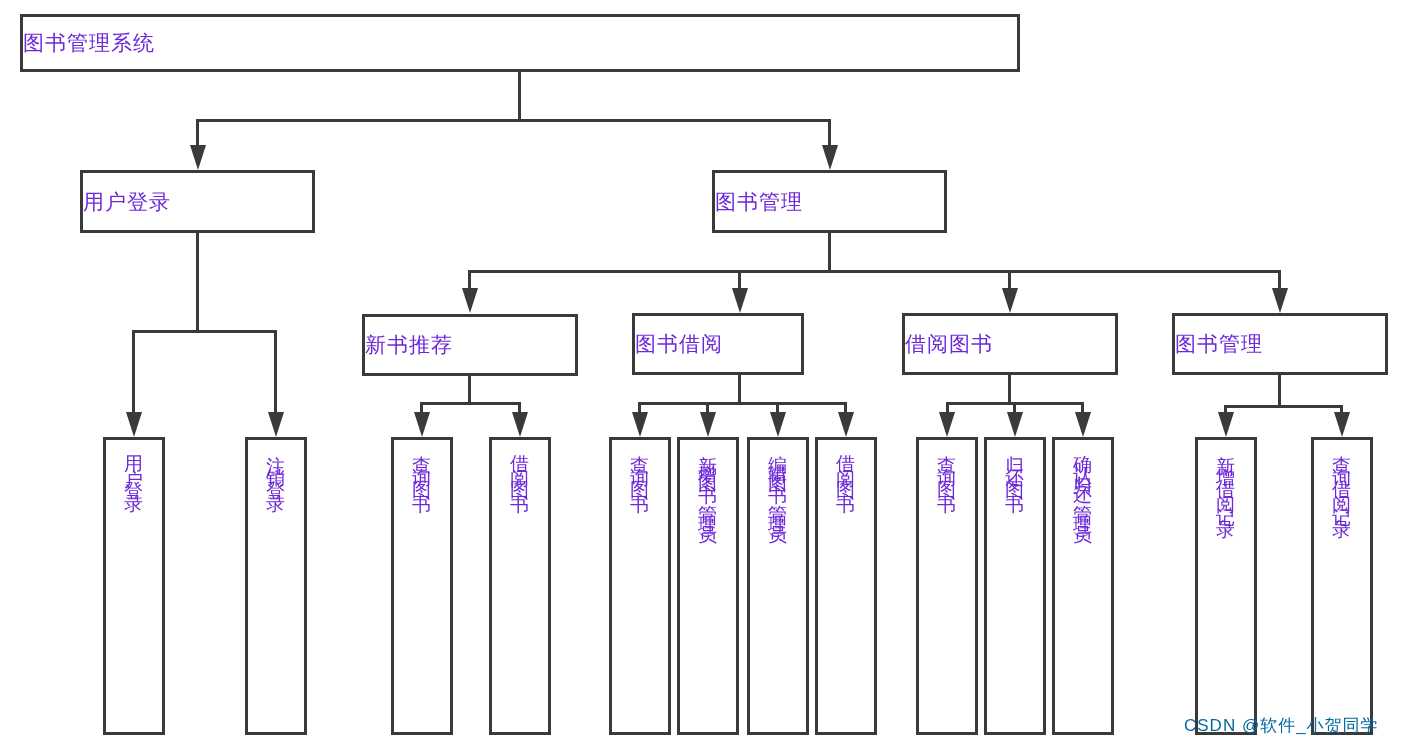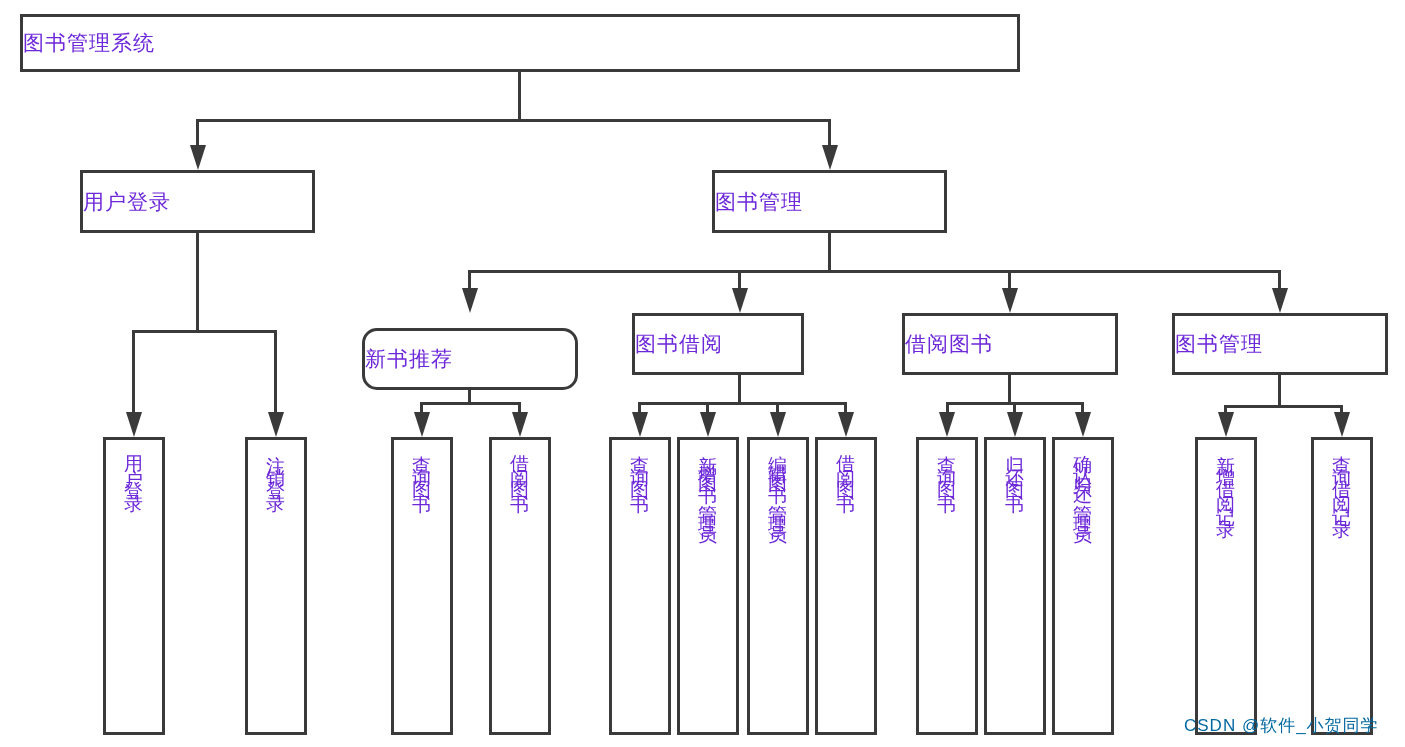--- a/index.html
+++ b/index.html
@@ -86,21 +86,21 @@
   <div class="hline" style="left:468px;top:270px;width:813px;"></div>
   <div class="vline" style="left:468px;top:270px;height:20px;"></div>
   <div class="arrow" style="left:462px;top:288px;"></div>
   <div class="vline" style="left:738px;top:270px;height:20px;"></div>
   <div class="arrow" style="left:732px;top:288px;"></div>
   <div class="vline" style="left:1008px;top:270px;height:20px;"></div>
   <div class="arrow" style="left:1002px;top:288px;"></div>
   <div class="vline" style="left:1278px;top:270px;height:20px;"></div>
   <div class="arrow" style="left:1272px;top:288px;"></div>
 
-  <div class="box" style="left:362px;top:328px;width:216px;height:62px;border-radius:15px;">
+  <div class="box" style="left:362px;top:314px;width:216px;height:62px;">
     <span>新书推荐</span>
   </div>
   <div class="box" style="left:632px;top:313px;width:172px;height:62px;">
     <span>图书借阅</span>
   </div>
   <div class="box" style="left:902px;top:313px;width:216px;height:62px;">
     <span>借阅图书</span>
   </div>
   <div class="box" style="left:1172px;top:313px;width:216px;height:62px;">
     <span>图书管理</span>

